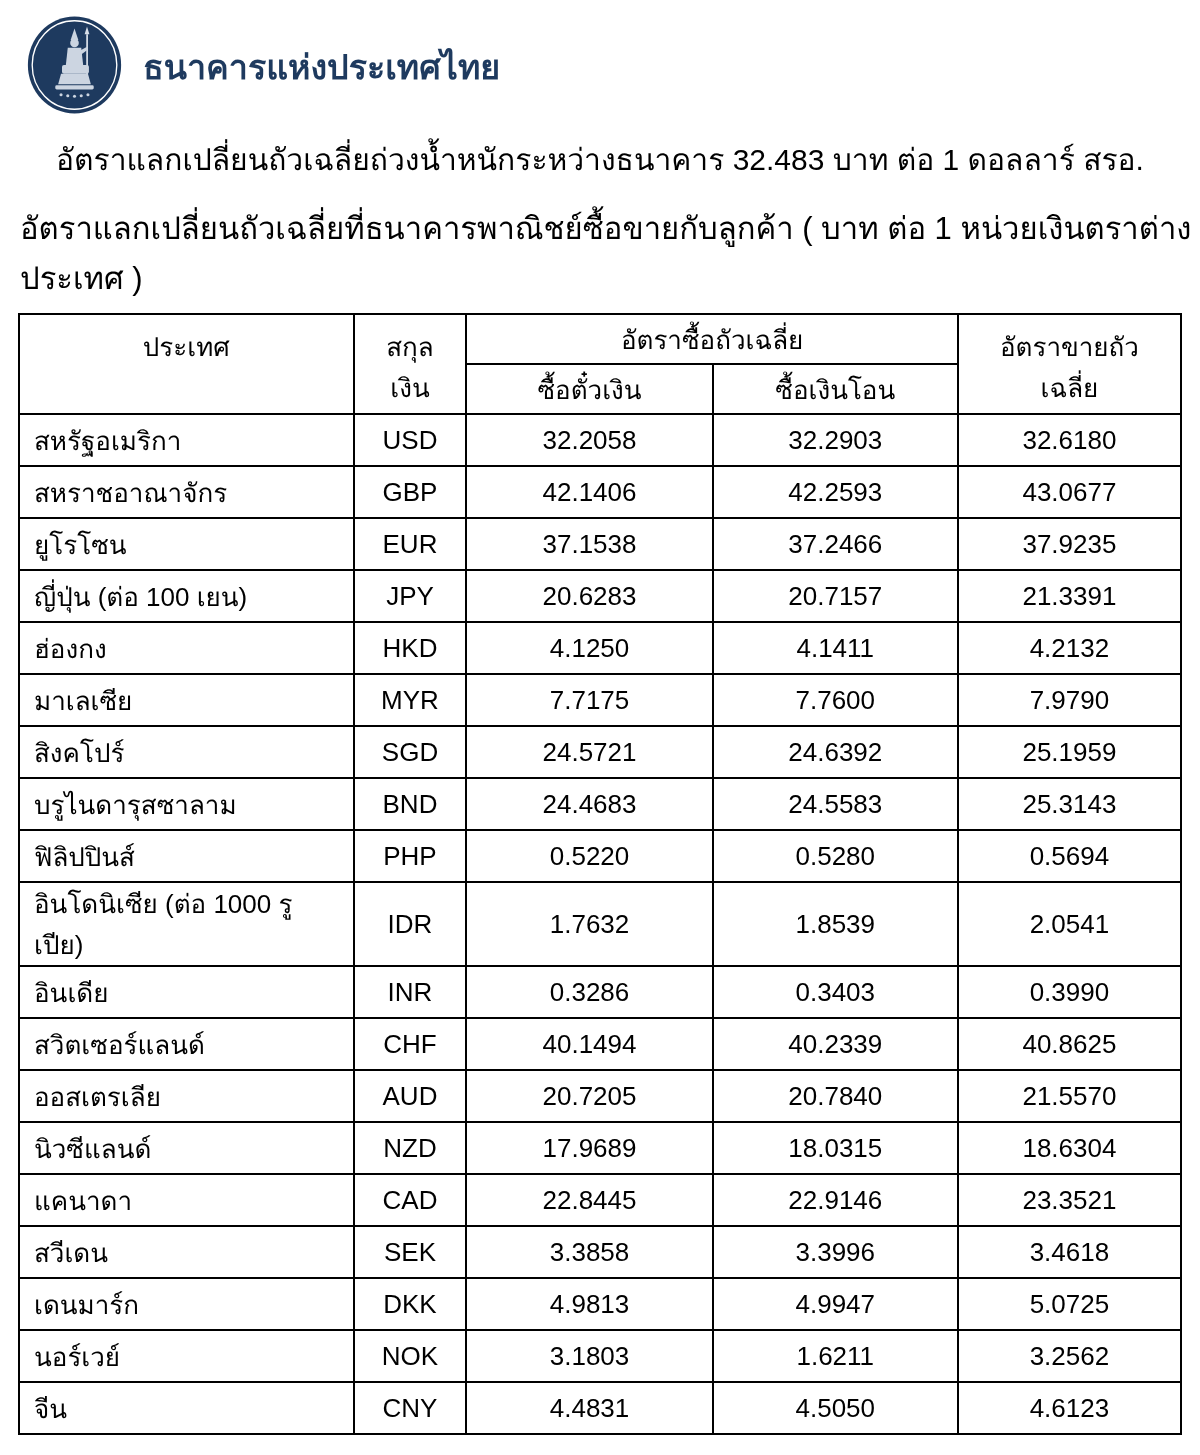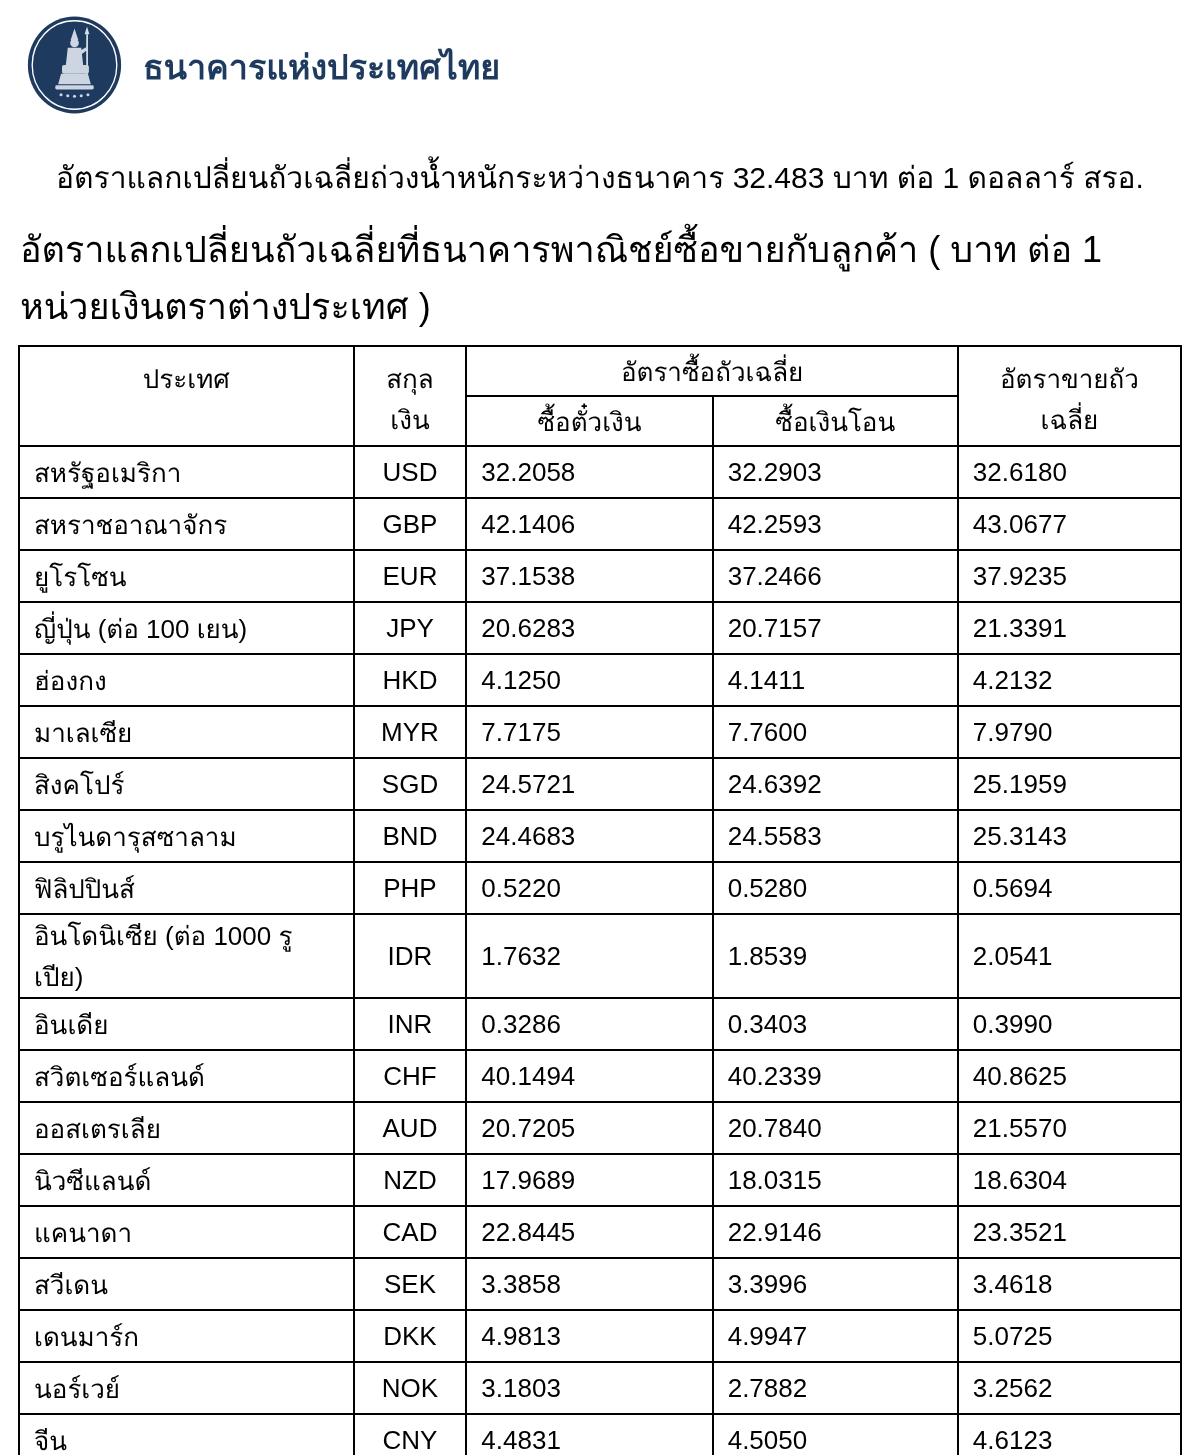--- a/index.html
+++ b/index.html
@@ -15,42 +15,42 @@
   
   .brand { display:flex; align-items:center; gap:20px; padding:12px 0 0 26px; height:118px; }
   .brand-logo { width:97px; height:100px; flex:0 0 auto; }
   .brand-text { display:flex; flex-direction:column; justify-content:center; padding-top:6px; }
   .brand-th { font-size:34px; font-weight:bold; color:var(--navy); line-height:1.15; }
   .brand-en { font-size:21px; font-weight:bold; letter-spacing:1px; color:var(--navy);
               font-family:"Liberation Serif","DejaVu Serif",serif; margin-top:2px; }
 
   
   .title   { text-align:center; font-size:34px; font-weight:bold; margin-top:30px; color:#000; }
-  .subtitle{ text-align:center; font-size:30px; font-weight:normal; margin-top:36px; color:#000; }
-  .note    { font-size:36px; font-weight:normal; margin:20px 0 10px 20px; color:#000; }
+  .subtitle{ text-align:center; font-size:30px; font-weight:normal; margin-top:18px; color:#000; }
+  .note    { font-size:31px; font-weight:normal; margin:20px 0 10px 20px; color:#000; }
 
   
   table.rates {
     border-collapse:collapse; table-layout:fixed;
     width:1164px; margin:8px 0 0 18px;
     font-size:26px; color:#000;
   }
   .rates th, .rates td { border:2px solid var(--line); padding:0 14px; }
   .rates th { font-weight:normal; text-align:center; }
   .rates thead tr { height:50px; }
   .rates tbody tr { height:52px;padding-left:11px; }
   th.merged { vertical-align:top; padding-top:11px; }
   col.c-country  { width:28.8%; }
   col.c-currency { width:9.7%;  }
   col.c-sight    { width:21.2%; }
   col.c-transfer { width:21.1%; }
   col.c-selling  { width:19.2%; }
   td.c-country { text-align:left; }
   td.c-cur     { text-align:center; }
-  td.c-num     { text-align:left; }
+  td.c-num     { text-align:center; }
 </style>
 </head>
 <body>
 
 <div class="page">
 
   <div class="brand">
     <svg class="brand-logo" viewBox="0 0 100 104" xmlns="http://www.w3.org/2000/svg" aria-hidden="true">
       <ellipse cx="50" cy="52" rx="48.5" ry="50.5" fill="#1e3a5f"></ellipse>
       <ellipse cx="50" cy="52" rx="44" ry="46" fill="none" stroke="#ffffff" stroke-width="1.4"></ellipse>
@@ -225,21 +225,21 @@
       <td class="c-country">เดนมาร์ก</td>
       <td class="c-cur">DKK</td>
       <td class="c-num">4.9813</td>
       <td class="c-num">4.9947</td>
       <td class="c-num">5.0725</td>
     </tr>
         <tr>
       <td class="c-country">นอร์เวย์</td>
       <td class="c-cur">NOK</td>
       <td class="c-num">3.1803</td>
-      <td class="c-num">2.7882</td>
+      <td class="c-num">1.6211</td>
       <td class="c-num">3.2562</td>
     </tr>
         <tr>
       <td class="c-country">จีน</td>
       <td class="c-cur">CNY</td>
       <td class="c-num">4.4831</td>
       <td class="c-num">4.5050</td>
       <td class="c-num">4.6123</td>
     </tr>
       </tbody>

